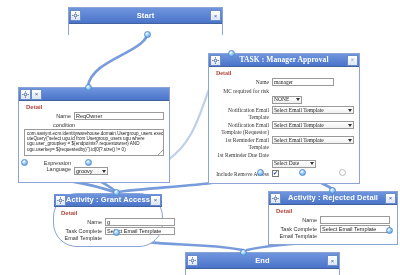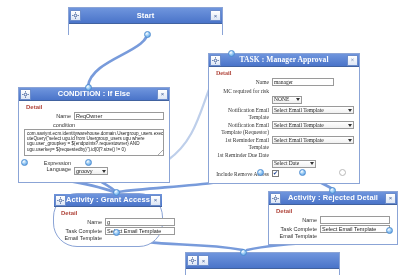--- a/index.html
+++ b/index.html
@@ -243,21 +243,20 @@
         <svg width="7" height="7" viewBox="0 0 16 16" aria-hidden="true">
           <circle cx="8" cy="8" r="3" fill="none" stroke="#3b5a96" stroke-width="2"></circle>
           <g stroke="#3b5a96" stroke-width="2">
             <line x1="8" y1="0.5" x2="8" y2="3"></line>
               <line x1="8" y1="13" x2="8" y2="15.5"></line>
             <line x1="0.5" y1="8" x2="3" y2="8"></line>
               <line x1="13" y1="8" x2="15.5" y2="8"></line>
           </g>
         </svg>
       </div>
-      <div class="node-title">CONDITION : If Else</div>
       <div class="hdr-btn">×</div>
     </div>
     <div class="node-body">
       <div class="detail-label">Detail</div>
 
       <div class="frow">
         <div class="flabel" style="width:48px;">Name</div>
         <div class="fctrl">
           <div class="tinput" style="width:90px;">ReqOwner</div>
         </div>
@@ -455,19 +454,20 @@
         <svg width="7" height="7" viewBox="0 0 16 16" aria-hidden="true">
           <circle cx="8" cy="8" r="3" fill="none" stroke="#3b5a96" stroke-width="2"></circle>
           <g stroke="#3b5a96" stroke-width="2">
             <line x1="8" y1="0.5" x2="8" y2="3"></line>
               <line x1="8" y1="13" x2="8" y2="15.5"></line>
             <line x1="0.5" y1="8" x2="3" y2="8"></line>
               <line x1="13" y1="8" x2="15.5" y2="8"></line>
           </g>
         </svg>
       </div>
+      <div class="node-title">End</div>
       <div class="hdr-btn">×</div>
     </div>
     <div class="node-strip"></div>
   </div>
   <div class="port on" style="left:240px; top:249px;"></div>
 
 </div>
 
 </body></html>

